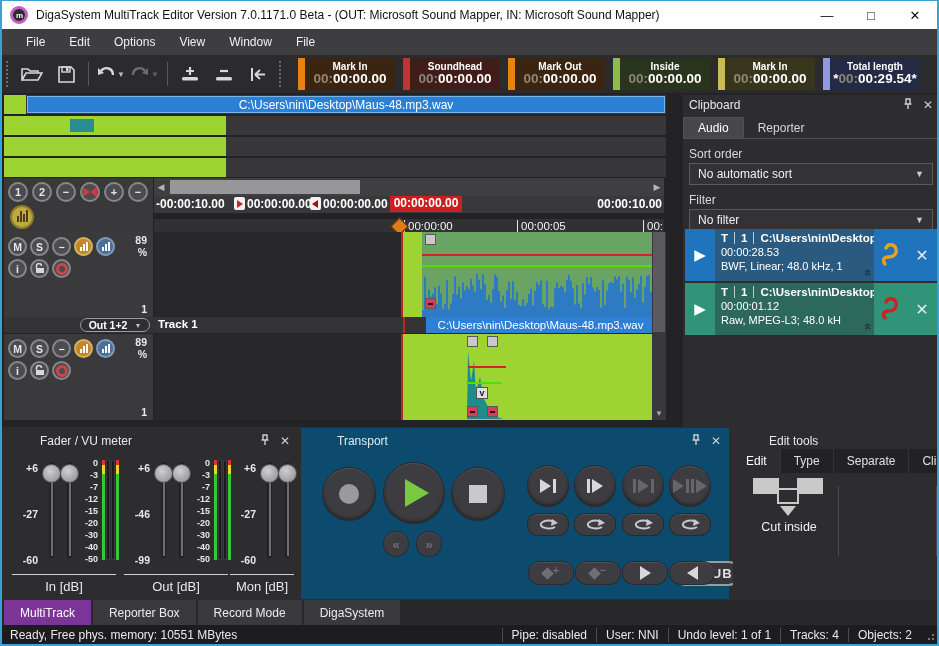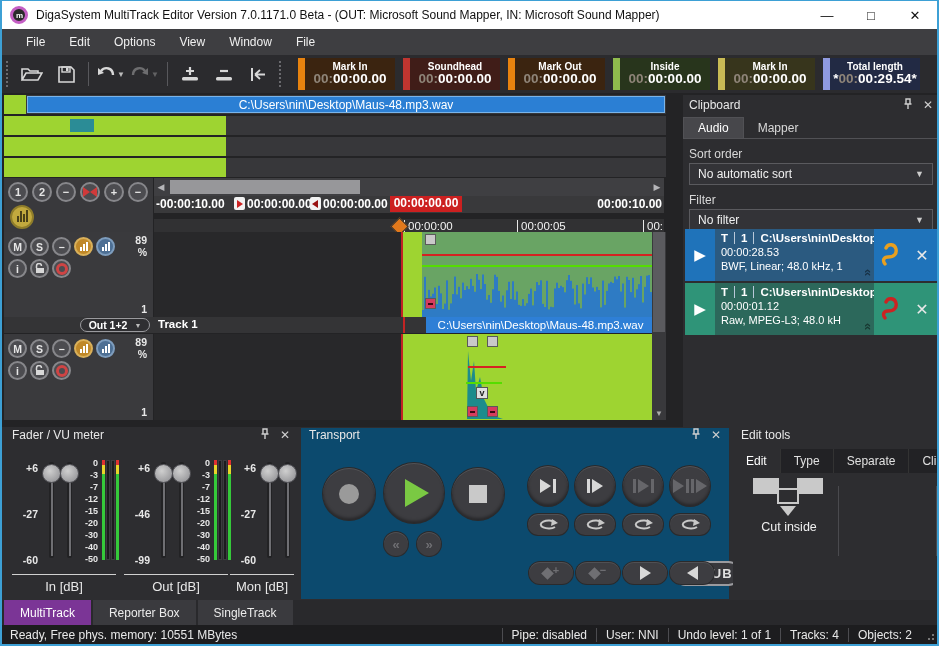--- a/index.html
+++ b/index.html
@@ -130,21 +130,21 @@
   .cbe-play { width:30px; display:flex; align-items:center; justify-content:center; color:#fff; font-size:15px; }
   .cbe-body { flex:1; padding:3px 6px 2px; color:#fff; position:relative; overflow:hidden; }
   .cbe-l1 { font-weight:bold; font-size:11.5px; white-space:nowrap; display:flex; gap:6px; }
   .cbe-l1 .vd { border-left:1px solid #b8c8d8; }
   .cbe-l2,.cbe-l3 { font-size:11px; margin-top:2px; white-space:nowrap; }
   .cbe-chev { position:absolute; right:2px; bottom:1px; color:rgba(0,0,0,.45); font-size:13px; font-weight:bold; transform:rotate(90deg); }
   .cbe-ear { width:33px; display:flex; align-items:center; justify-content:center; }
   .cbe-x { width:30px; display:flex; align-items:center; justify-content:center; color:#e8e8e8; font-size:16px; }
 
   
-  .bpanel-title { display:flex; align-items:flex-start; height:20px; padding:0 8px; color:#e8e8e8; }
+  .bpanel-title { display:flex; align-items:flex-end; height:20px; padding:0 8px; color:#e8e8e8;margin-left:28px; }
   .fader { left:2px; top:427px; width:294px; height:171px; background:#2d2d30; }
   .fgroup { position:absolute; top:22px; height:149px; }
   .flabel { position:absolute; font-size:10.5px; font-weight:bold; color:#e8e8e8; width:26px; text-align:right; }
   .ftrack { position:absolute; top:12px; width:5px; height:96px; background:#222224; border-radius:2px; }
   .ftrack::after { content:""; position:absolute; left:1.5px; top:2px; width:2px; height:92px; background:#6f6f73; }
   .fknob { position:absolute; width:19px; height:19px; border-radius:50%;
     background:radial-gradient(circle at 40% 35%, #cfcfcf, #8a8a8e); border:1px solid #55555a; }
   .fscale { position:absolute; font-size:9px; font-weight:bold; color:#e8e8e8; text-align:right; width:20px; line-height:1; }
   .meterstrip { position:absolute; top:10px; width:3px; height:100px;
     background:linear-gradient(180deg,#e03030 0 5%,#e8d52a 5% 14%,#35c93a 14% 100%); }
@@ -624,21 +624,21 @@
           <span class="pin-icon">
               <svg width="10" height="12" viewBox="0 0 10 12">
                 <path d="M3 1 H7 V6 H8.5 H1.5 H3 Z M5 6 V11" stroke="#cfcfcf" stroke-width="1.4" fill="none"></path>
               </svg>
             </span>
           <span>✕</span>
         </span>
       </div>
       <div class="cb-tabs">
         <div class="cb-tab active">Audio</div>
-        <div class="cb-tab">Mapper</div>
+        <div class="cb-tab">Reporter</div>
       </div>
       <div class="cb-label">Sort order</div>
       <div class="combo">
         <span>No automatic sort</span>
           <span class="caret">▼</span>
       </div>
       <div class="cb-label">Filter</div>
       <div class="combo">
         <span>No filter</span>
           <span class="caret">▼</span>
@@ -880,21 +880,22 @@
       </div>
       <div class="et-label">Cut inside</div>
     </div>
     <div class="et-sep" style="left:105px;"></div>
     <div class="et-sep" style="left:203px;"></div>
   </div>
 
   <div class="abs modetabs">
     <div class="mtab active" style="background: rgb(123, 53, 150);">MultiTrack</div>
     <div class="mtab">Reporter Box</div>
-    <div class="mtab">SingleTrack</div>
+    <div class="mtab">Record Mode</div>
+    <div class="mtab">DigaSystem</div>
   </div>
 
   <div class="abs statusbar">
     <span class="st-left">Ready, Free phys. memory: 10551 MBytes</span>
     <span class="st-right">
       <span class="st-item">Pipe: disabled</span>
       <span class="st-item">User: NNI</span>
       <span class="st-item">Undo level: 1 of 1</span>
       <span class="st-item">Tracks: 4</span>
       <span class="st-item">Objects: 2</span>

